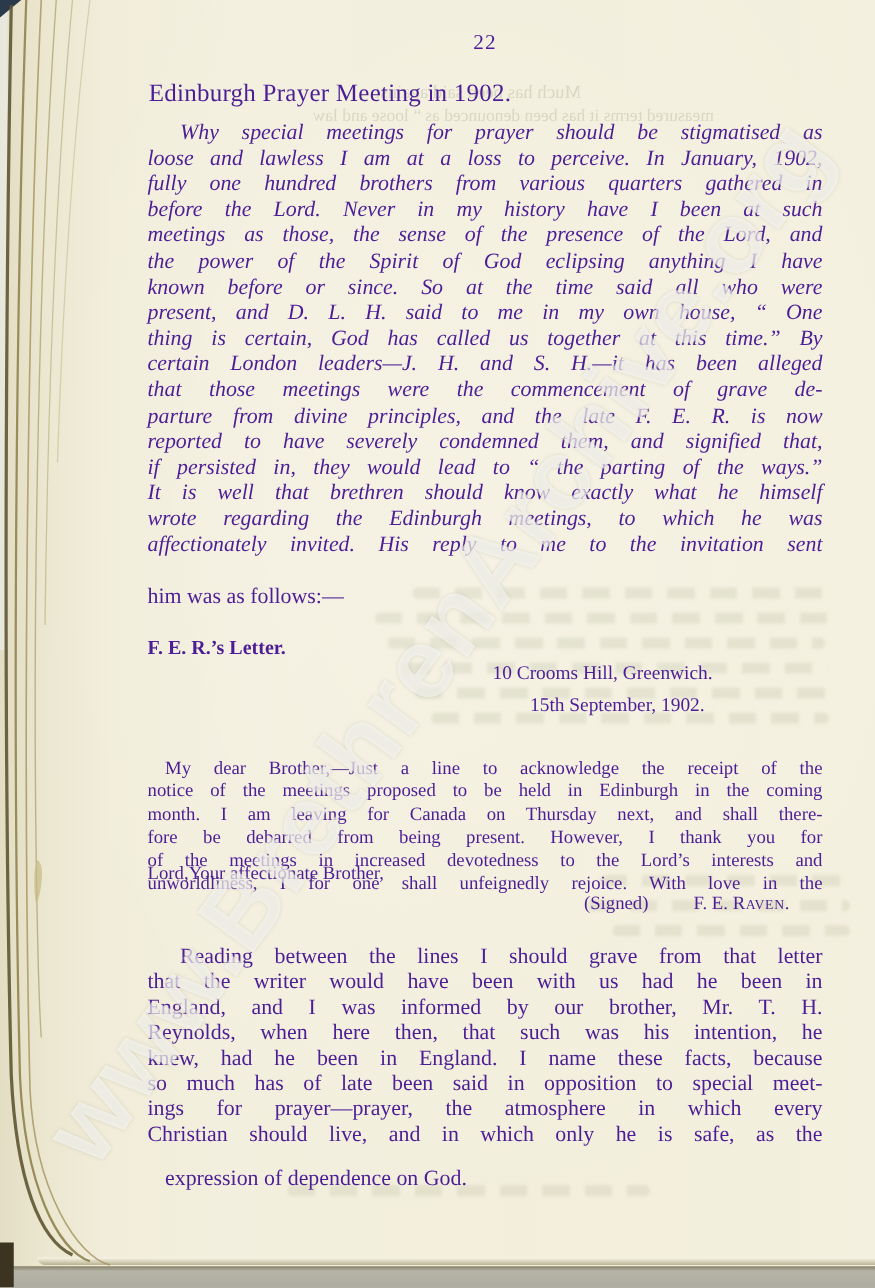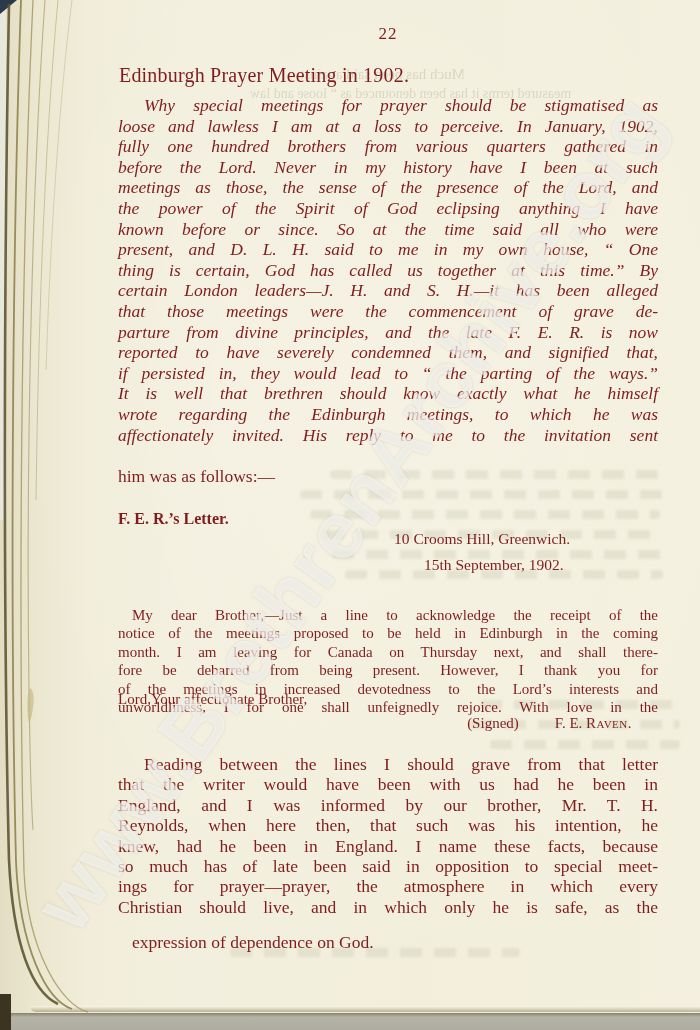--- a/index.html
+++ b/index.html
@@ -28,21 +28,21 @@
   }
   .bottom-highlight{
     position:absolute;left:30px;top:1006px;width:670px;height:6px;
     background:linear-gradient(180deg,rgba(250,247,233,0.9),rgba(139,130,88,0.55));
     border-bottom-left-radius:10px;
   }
 
   
   .content{
     position:absolute;left:118px;top:0;width:540px;height:727px;
-    color:#7f1d1d;z-index:2;
+    color:#4c1d95;z-index:2;
   }
   .pagenum{
     position:absolute;top:24px;left:0;width:100%;text-align:center;
     font-size:17px;letter-spacing:1px;
   }
   .heading{
     position:absolute;top:64px;left:1px;
     font-size:20px;font-weight:normal;letter-spacing:0.2px;
   }
   .para{position:absolute;left:0;width:540px;}

